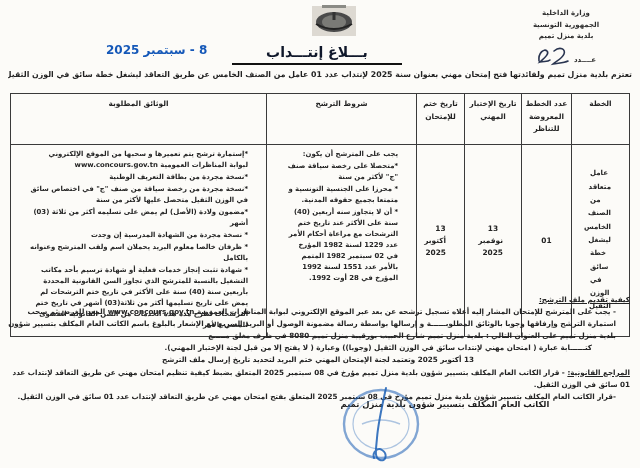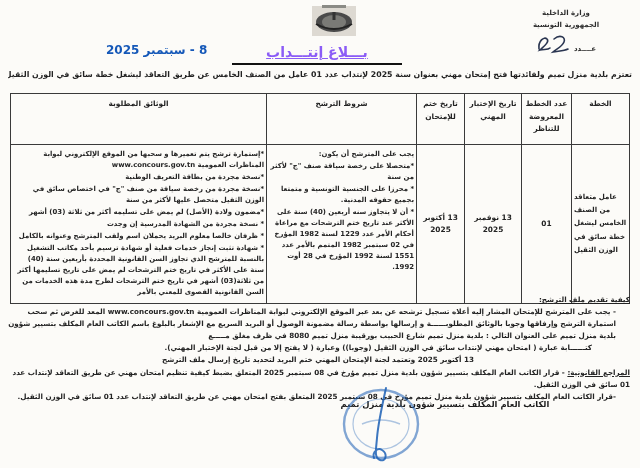--- a/index.html
+++ b/index.html
@@ -8,33 +8,33 @@
     background:#fcfbf8;overflow:hidden;
     font-family:"DejaVu Sans","DejaVu Sans Mono",sans-serif;
     color:#1f1f1f;direction:rtl;
   }
   
   .gov-header{position:absolute;top:8px;left:18px;width:120px;text-align:center;
     font-size:7px;font-weight:700;line-height:1.65;color:#2b2b2b;}
   .num-row{display:flex;align-items:flex-end;justify-content:center;gap:4px;margin-top:2px;}
   .emblem{position:absolute;top:4px;right:280px;width:52px;height:34px;}
   .title{position:absolute;top:44px;right:238px;width:170px;text-align:center;
-    font-size:14px;font-weight:700;letter-spacing:2px;color:#8b5cf6;
-    border-bottom:2.5px solid #111;padding-bottom:3px;text-decoration:underline;}
+    font-size:14px;font-weight:700;letter-spacing:2px;color:#0f172a;
+    border-bottom:2.5px solid #111;padding-bottom:3px;}
   .date-stamp{position:absolute;top:43px;left:106px;font-size:12px;font-weight:700;
     color:#1558b8;letter-spacing:1px;}
   .intro{position:absolute;top:70px;right:8px;left:8px;font-size:7.8px;font-weight:700;
     white-space:nowrap;overflow:hidden;color:#222;}
   
   .main-table{position:absolute;top:93px;right:10px;width:620px;border-collapse:collapse;
     table-layout:fixed;}
   .main-table th,.main-table td{border:1px solid #3a3a3a;vertical-align:top;
     font-weight:700;color:#242424;}
   .main-table th{font-size:7.4px;text-align:center;padding:4px 2px 8px;line-height:1.7;}
-  .main-table td{font-size:6.9px;line-height:1.6;padding:4px 2px;}
+  .main-table td{font-size:6.9px;line-height:1.6;padding:4px 18px;}
   td.c-pos{vertical-align:middle;text-align:left;line-height:1.9;font-size:7px;margin-left:36px;}
   td.c-count,td.c-date{vertical-align:middle;text-align:center;font-size:7.4px;}
   td.c-cond div{margin-bottom:1px;text-align:right;}
   td.c-docs div{margin-bottom:1px;text-align:right;}
   
   .notes{position:absolute;top:294px;right:10px;left:6px;font-size:7.2px;font-weight:700;
     line-height:1.68;color:#242424;}
   .u{text-decoration:underline;}
   .indent1{padding-right:14px;}
   .indent2{padding-right:38px;}
@@ -48,20 +48,21 @@
   .hand-num{width:34px;height:22px;}
 </style>
 </head>
 <body>
 
 <div class="page">
 
   <div class="gov-header" dir="rtl" style="left:auto;right:14px;">
     <div>وزارة الداخلية</div>
     <div>الجمهورية التونسية</div>
+    <div>بلدية منزل تميم</div>
     <div class="num-row">
       <span>عــــدد</span>
       <svg class="hand-num" viewBox="0 0 34 22">
         <path d="M3 16 C2 8 8 3 11 6 C14 9 7 14 4 17 C8 16 12 17 14 15" fill="none" stroke="#2a3550" stroke-width="1.6" stroke-linecap="round"></path>
         <path d="M18 6 C24 1 30 4 28 9 C26 14 20 16 17 19 C22 18 28 18 32 16" fill="none" stroke="#2a3550" stroke-width="1.6" stroke-linecap="round"></path>
       </svg>
     </div>
   </div>
 
   <div class="emblem">

